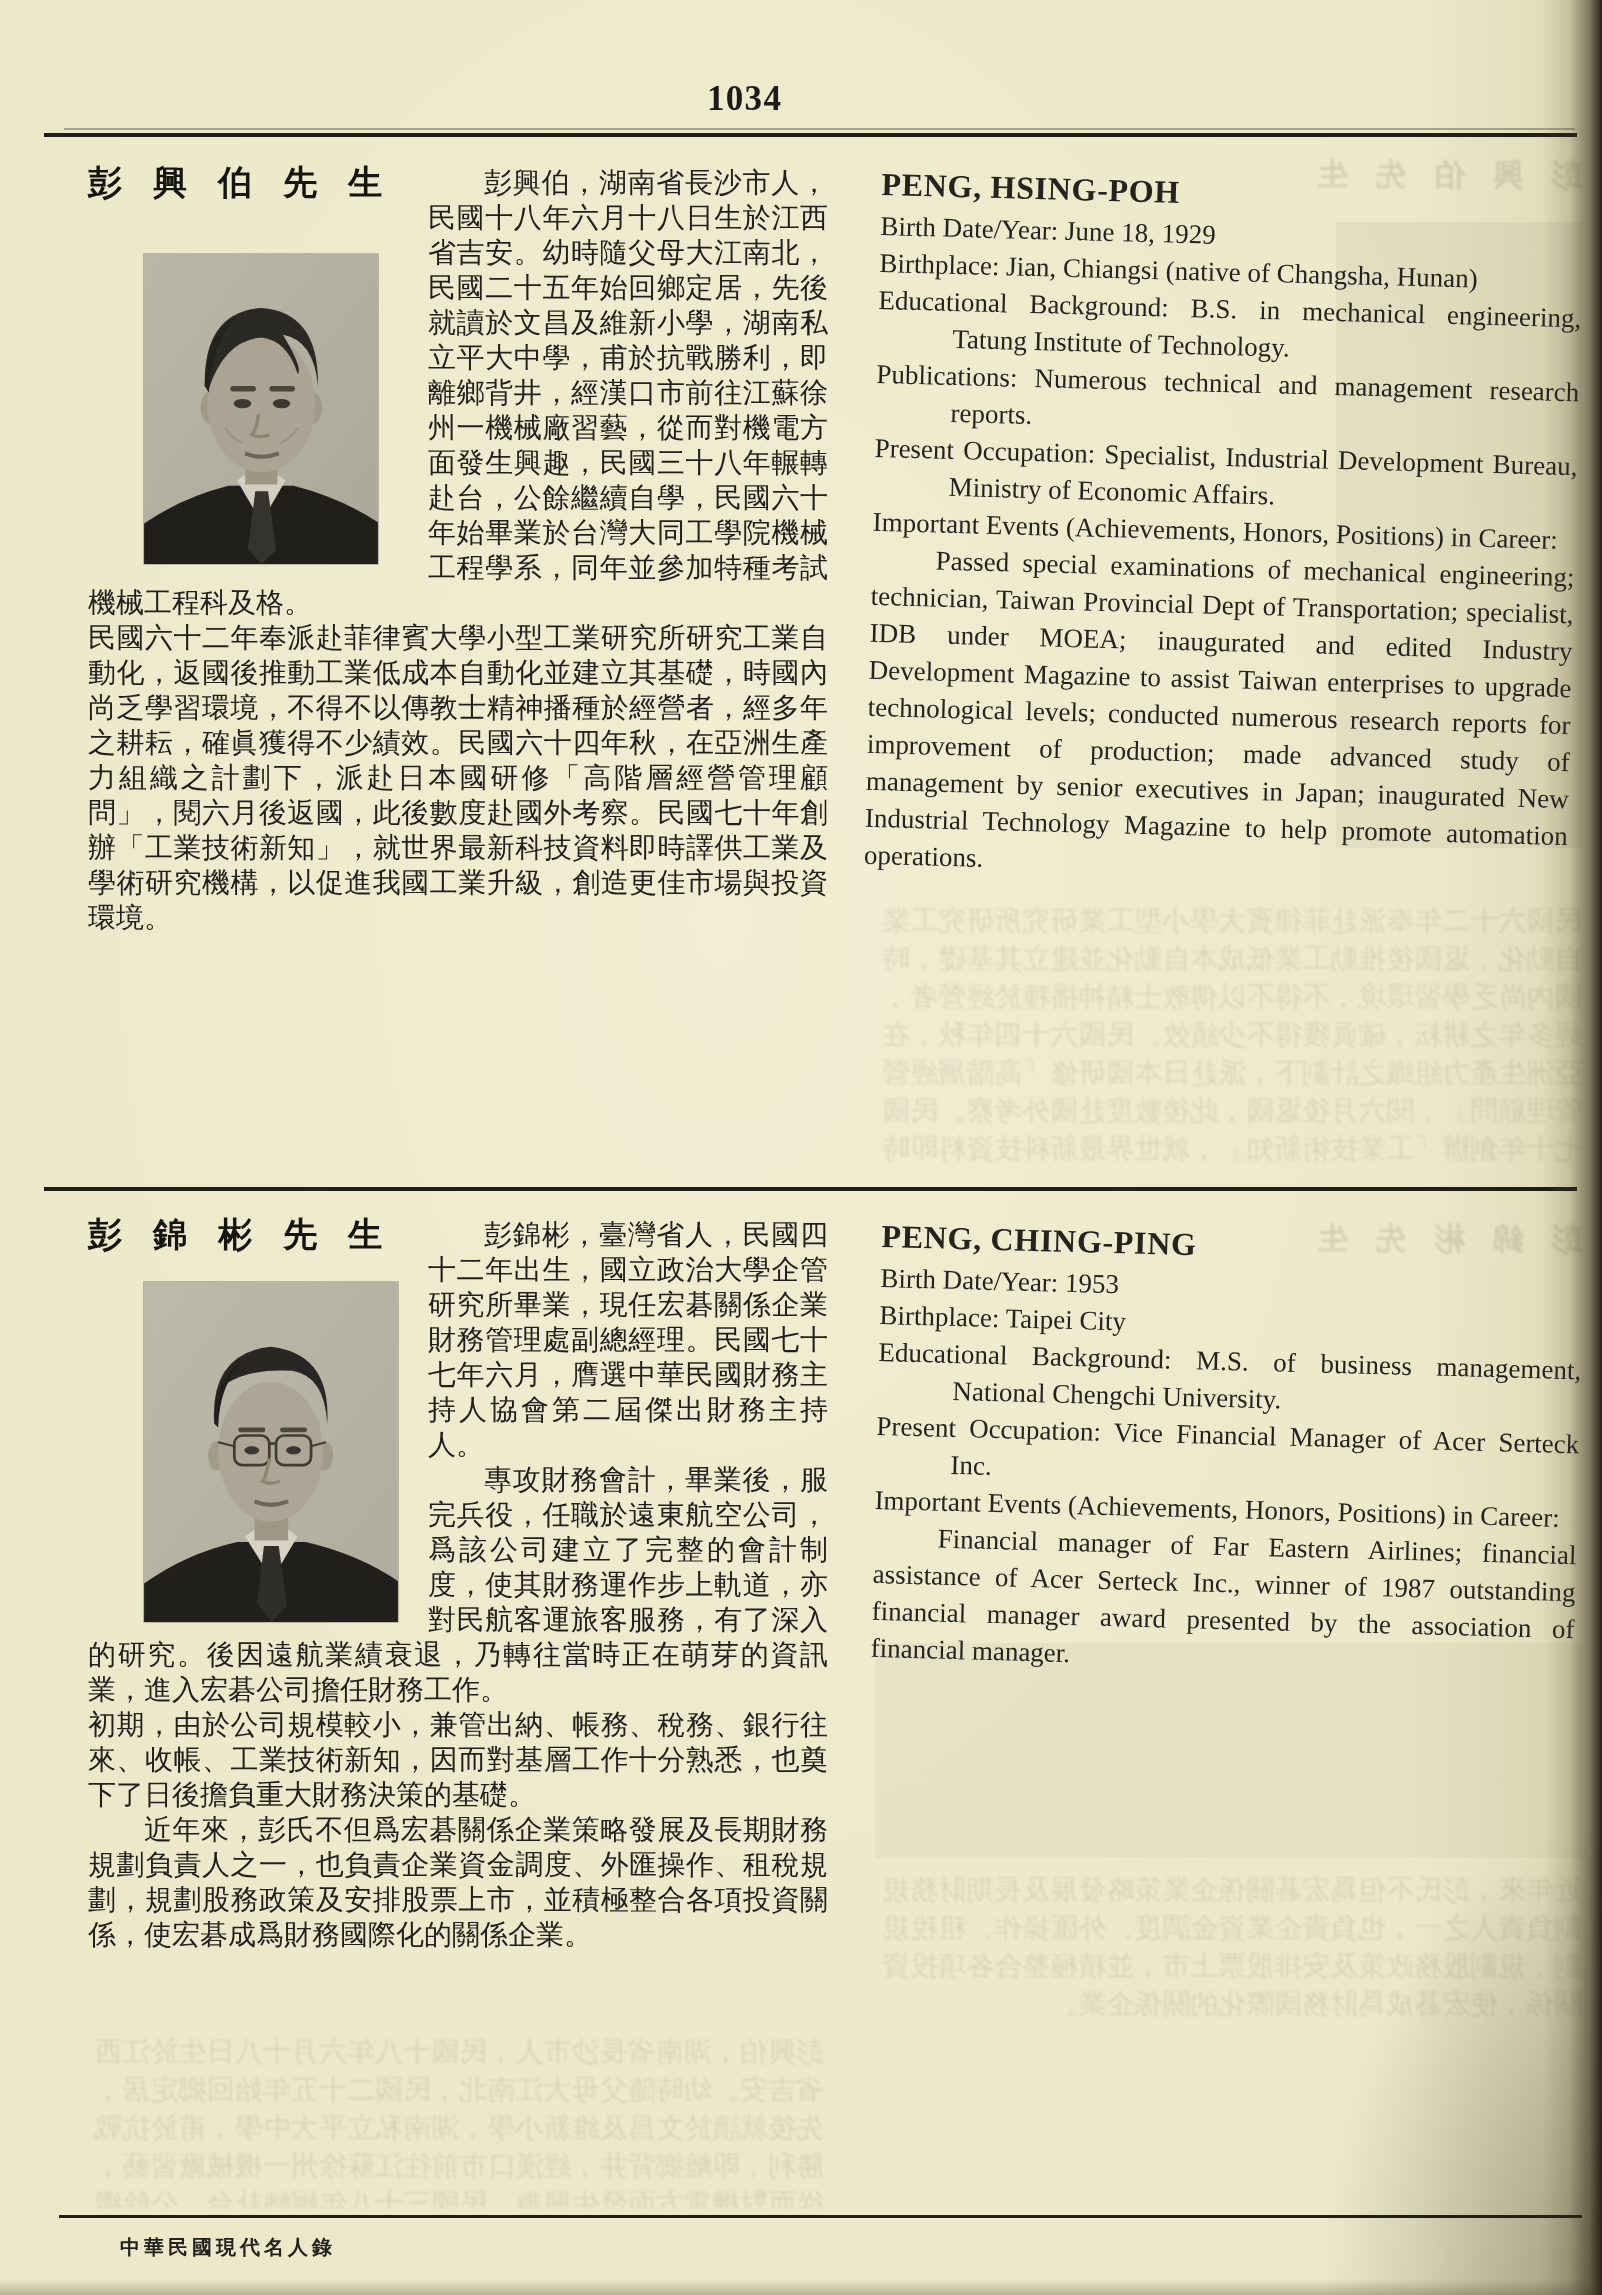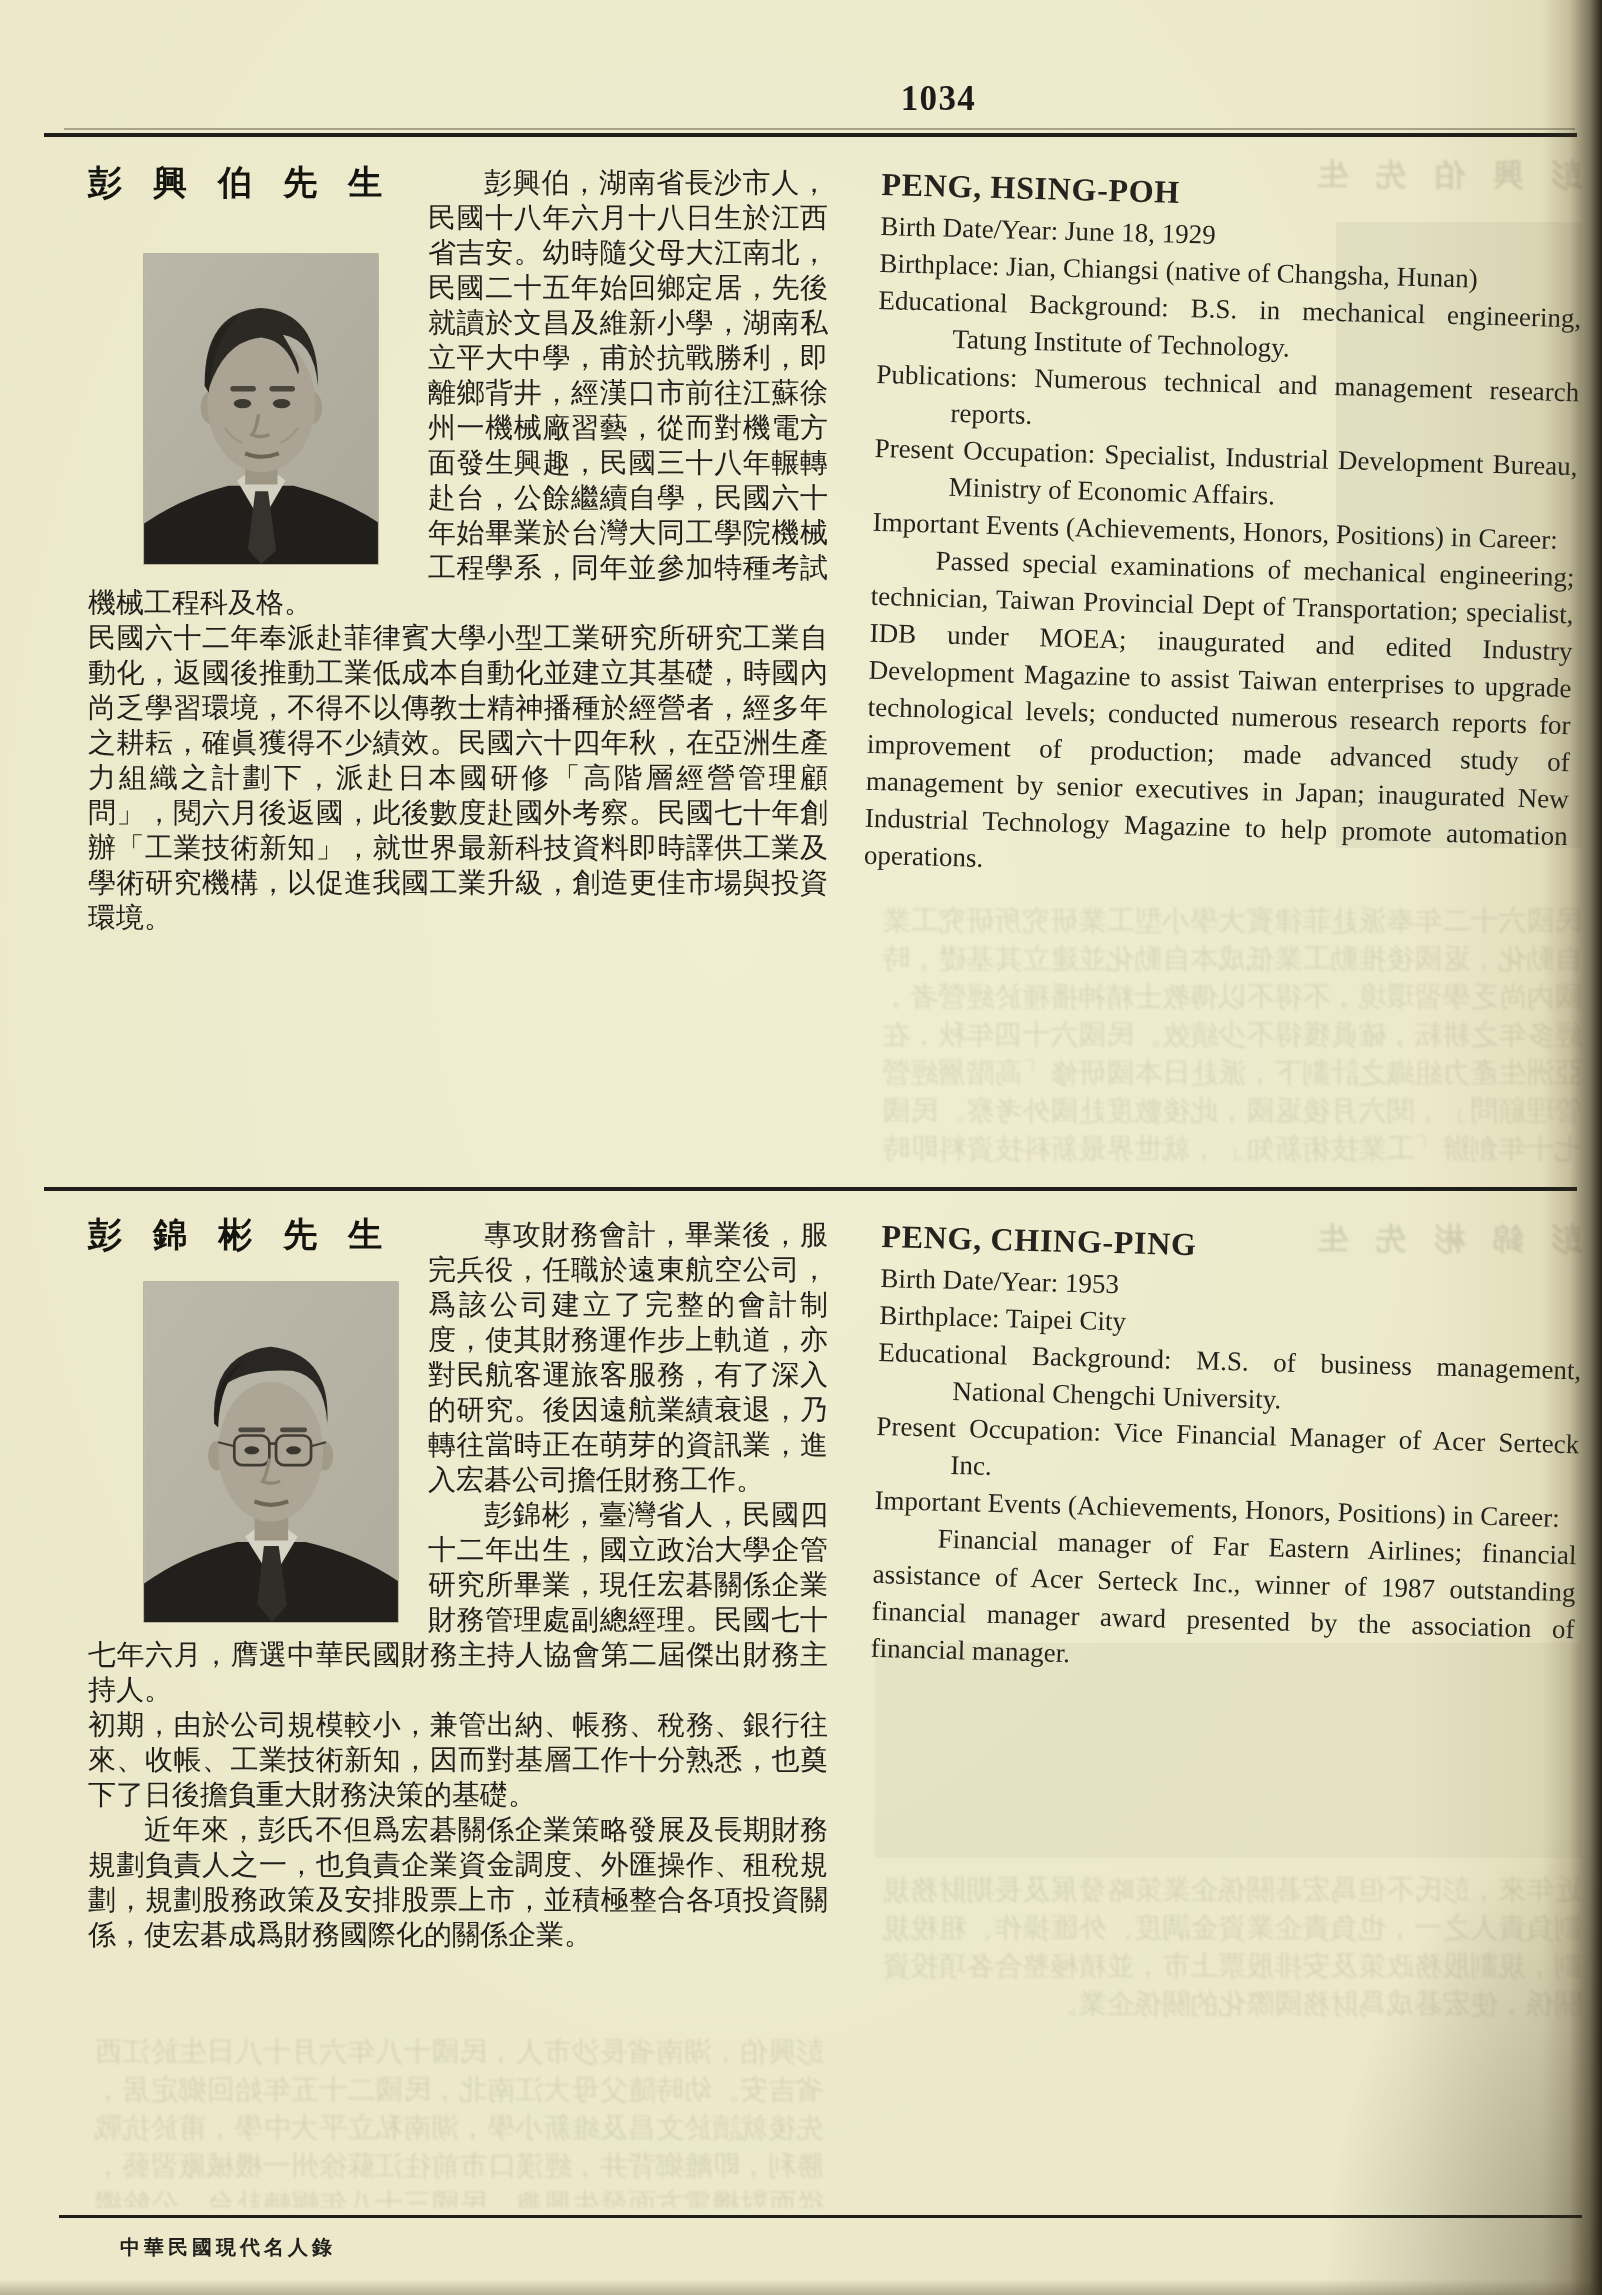--- a/index.html
+++ b/index.html
@@ -10,21 +10,21 @@
       radial-gradient(ellipse at 45% 40%, rgba(255,255,240,0.25), rgba(0,0,0,0) 70%),
       linear-gradient(90deg, #ece8c9 0%, #ece8c9 88%, #e4dfbd 95%, #ddd6b2 100%),
       #ece8c9;
     overflow:hidden;
     font-family:"Liberation Serif", serif;
     color:#1c1b18;
   }
   
   .page-number{
     position:absolute; top:79px; left:707px; width:269px;
-    text-align:right; font-size:35px; font-weight:bold;
+    text-align:left; font-size:35px; font-weight:bold;
     font-family:"Liberation Serif", serif; letter-spacing:1.3px;
   }
   .rule{position:absolute; background:#1f1e1a;}
   .rule-ghost{position:absolute; background:rgba(110,105,85,0.55);}
   .hdr-ghost{top:128px; left:64px; width:1511px; height:2px;}
   .hdr-rule{top:133px; left:44px; width:1533px; height:4px;}
   .sep-rule{top:1187px; left:44px; width:1533px; height:4px;}
   .ftr-rule{top:2215px; left:59px; width:1523px; height:3.4px;}
   .footer-title{
     position:absolute; top:2234px; left:120px;
@@ -189,22 +189,22 @@
             <path d="M134,244 L110,238 M248,244 L270,238" stroke="#3f3c33" stroke-width="3"></path>
             <ellipse cx="160" cy="250" rx="11" ry="6" fill="#3a3730"></ellipse>
             <ellipse cx="222" cy="250" rx="11" ry="6" fill="#3a3730"></ellipse>
             <rect x="140" y="216" width="40" height="7" rx="3" fill="#4c4840"></rect>
             <rect x="202" y="216" width="40" height="7" rx="3" fill="#4c4840"></rect>
             <path d="M186,262 Q182,288 176,296 Q188,302 202,296" fill="none" stroke="#8f8774" stroke-width="5"></path>
             <path d="M164,326 Q188,336 214,326" fill="none" stroke="#6f6755" stroke-width="6"></path>
           </svg>
         </div>
       </div>
+      <p class="indent">彭錦彬，臺灣省人，民國四十二年出生，國立政治大學企管研究所畢業，現任宏碁關係企業財務管理處副總經理。民國七十七年六月，膺選中華民國財務主持人協會第二屆傑出財務主持人。</p>
       <p class="indent">專攻財務會計，畢業後，服完兵役，任職於遠東航空公司，爲該公司建立了完整的會計制度，使其財務運作步上軌道，亦對民航客運旅客服務，有了深入的研究。後因遠航業績衰退，乃轉往當時正在萌芽的資訊業，進入宏碁公司擔任財務工作。</p>
-      <p class="indent">彭錦彬，臺灣省人，民國四十二年出生，國立政治大學企管研究所畢業，現任宏碁關係企業財務管理處副總經理。民國七十七年六月，膺選中華民國財務主持人協會第二屆傑出財務主持人。</p>
       <p>初期，由於公司規模較小，兼管出納、帳務、稅務、銀行往來、收帳、工業技術新知，因而對基層工作十分熟悉，也奠下了日後擔負重大財務決策的基礎。</p>
       <p class="indent">近年來，彭氏不但爲宏碁關係企業策略發展及長期財務規劃負責人之一，也負責企業資金調度、外匯操作、租稅規劃，規劃股務政策及安排股票上市，並積極整合各項投資關係，使宏碁成爲財務國際化的關係企業。</p>
     </div>
 
     <div class="en-col">
       <div class="en-name">PENG, CHING-PING</div>
       <p class="en-field">Birth Date/Year: 1953</p>
       <p class="en-field">Birthplace: Taipei City</p>
       <p class="en-field">Educational Background: M.S. of business management, National Chengchi University.</p>
       <p class="en-field">Present Occupation: Vice Financial Manager of Acer Serteck Inc.</p>

